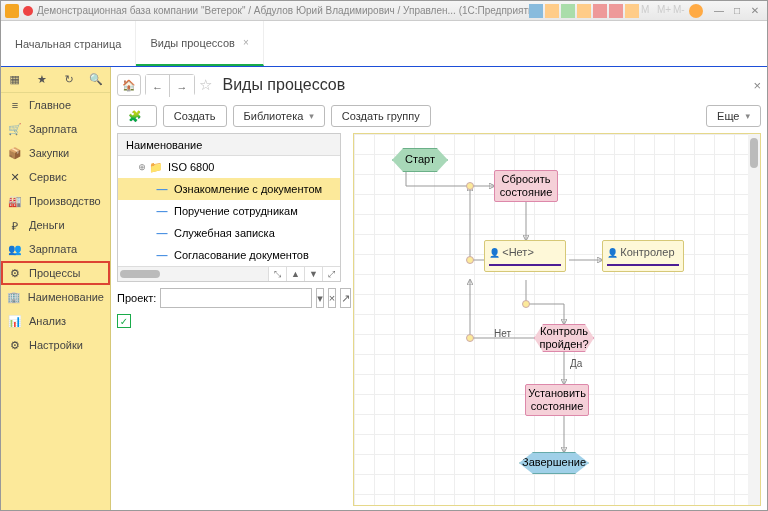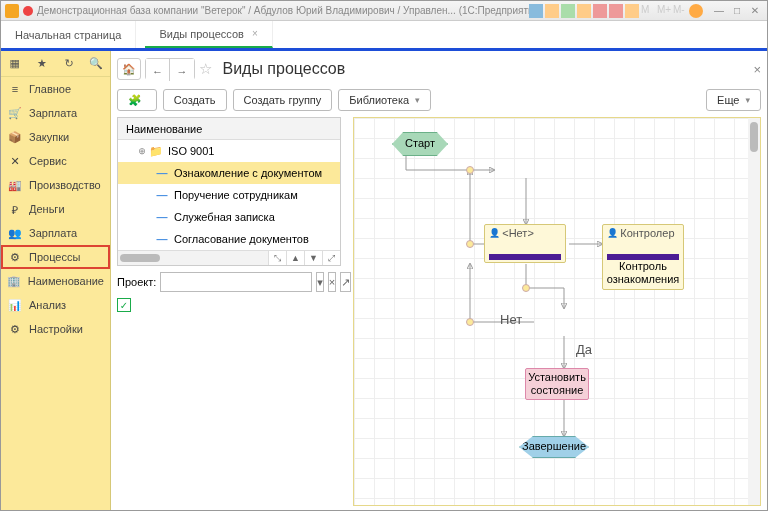--- a/index.html
+++ b/index.html
@@ -5,21 +5,21 @@
 * { margin:0; padding:0; box-sizing:border-box; font-family:Arial,sans-serif; font-size:11px; }
 body { background:#f0f0f0; width:768px; height:511px; overflow:hidden; }
 .window { width:768px; height:511px; background:#fcfcfc; border:1px solid #999; display:flex; flex-direction:column; }
 .titlebar { height:20px; background:linear-gradient(#f5f5f5,#e8e8e8); display:flex; align-items:center; padding:0 4px; border-bottom:1px solid #ccc; }
 .titlebar .appicon { width:14px; height:14px; background:#f5a623; border-radius:2px; margin-right:4px; }
 .titlebar .title { color:#888; font-size:10px; flex:1; white-space:nowrap; overflow:hidden; }
 .titlebar .winbtns { display:flex; gap:2px; }
 .titlebar .winbtn { width:16px; height:14px; display:flex; align-items:center; justify-content:center; color:#888; font-size:10px; cursor:pointer; }
 .toolicons { display:flex; gap:2px; margin-right:8px; }
 .toolicons span { width:14px; height:14px; display:inline-block; }
-.tabs-row { height:30px; background:#fff; border-bottom:3px solid #1d4ed8; display:flex;gap:9px; }
+.tabs-row { height:46px; background:#fff; border-bottom:1px solid #1d4ed8; display:flex; }
 .tab { padding:0 14px; display:flex; align-items:center; color:#555; border-right:1px solid #eee; cursor:pointer; position:relative; }
 .tab.active { border-bottom:2px solid #1aab4a; }
 .tab .close { margin-left:8px; color:#aaa; font-size:10px; }
 .content { flex:1; display:flex; overflow:hidden; }
 .sidebar { width:110px; background:#fce99a; border-right:1px solid #d6c877; display:flex; flex-direction:column; }
 .sidebar-top { height:26px; display:flex; align-items:center; justify-content:space-around; border-bottom:1px solid #e6d88a; }
 .sidebar-top .ic { width:14px; height:14px; display:flex; align-items:center; justify-content:center; color:#555; cursor:pointer; }
 .nav-item { height:24px; display:flex; align-items:center; padding:0 6px; cursor:pointer; color:#444; }
 .nav-item .ic { width:16px; margin-right:6px; font-size:11px; text-align:center; }
 .nav-item.sel { outline:2px solid #d43; outline-offset:-2px; }
@@ -55,26 +55,26 @@
 .check-row { display:flex; align-items:center; gap:6px; margin-top:6px; color:#444; }
 .check-row .cb { width:14px; height:14px; border:1px solid #1aab4a; display:flex; align-items:center; justify-content:center; color:#1aab4a; font-size:10px; }
 .diagram { flex:1; border:1px solid #e6d88a; background:#fff; position:relative; overflow:hidden; }
 .grid { position:absolute; inset:0; background-image:linear-gradient(#eee 1px,transparent 1px),linear-gradient(90deg,#eee 1px,transparent 1px); background-size:20px 20px; }
 .scrollv { position:absolute; right:0; top:0; bottom:0; width:12px; background:#f3f3f3; }
 .scrollv::before { content:""; position:absolute; left:2px; top:4px; width:8px; height:30px; background:#bbb; border-radius:4px; }
 .node { position:absolute; font-size:10px; text-align:center; display:flex; align-items:center; justify-content:center; border-radius:2px; padding:2px 4px; line-height:1.2; }
 .node.start { background:#a8d8b8; border:1px solid #6bb088; clip-path:polygon(20% 0,80% 0,100% 50%,80% 100%,20% 100%,0 50%); width:56px; height:24px; }
 .node.end { background:#a0d0e8; border:1px solid #6aa; clip-path:polygon(20% 0,80% 0,100% 50%,80% 100%,20% 100%,0 50%); width:70px; height:22px; }
 .node.act { background:#fef8d8; border:1px solid #d6c877; width:82px; min-height:32px; flex-direction:column; }
-.node.act .ah { font-size:9px; color:#555; display:flex; align-items:center; gap:2px; width:100%; border-bottom:6px solid #4c1d95; padding-bottom:14px;text-align:center; }
+.node.act .ah { font-size:9px; color:#555; display:flex; align-items:center; gap:2px; width:100%; border-bottom:2px solid #4c1d95; padding-bottom:4px;text-align:center; }
 .node.act .ah::before { content:"👤"; font-size:9px; }
 .node.pink { background:#f5d0d8; border:1px solid #d8a; width:64px; min-height:28px; }
 .node.dec { background:#f5d0d8; border:1px solid #d8a; clip-path:polygon(15% 0,85% 0,100% 50%,85% 100%,15% 100%,0 50%); width:60px; height:28px; }
 .pt { position:absolute; width:8px; height:8px; background:#fce99a; border:1px solid #caa; border-radius:50%; }
-.lbl { position:absolute; font-size:13px; color:#555;padding-left:6px; }
+.lbl { position:absolute; font-size:10px; color:#555; }
 svg.arrows { position:absolute; inset:0; width:100%; height:100%; pointer-events:none; }
 svg.arrows path { stroke:#999; stroke-width:1; fill:none; marker-end:url(#ah); }
 .left-col { display:flex; flex-direction:column; width:230px; }
 </style>
 </head>
 <body>
 
 <div class="window">
   <div class="titlebar">
     <div class="appicon"></div>
@@ -176,41 +176,41 @@
         <span class="header-close">×</span>
       </div>
 
       <div class="toolbar">
         <div class="btn">
             <span class="bic">🧩</span>
           </div>
         <div class="btn">
             <span>Создать</span>
           </div>
+        <div class="btn dd">
+            <span>Библиотека</span>
+          </div>
         <div class="btn">
             <span>Создать группу</span>
-          </div>
-        <div class="btn dd">
-            <span>Библиотека</span>
           </div>
         <div class="spacer"></div>
         <div class="btn dd">
             <span>Еще</span>
           </div>
       </div>
 
       <div class="workspace">
         <div class="left-col">
           <div class="tree-pane">
             <div class="tree-hdr">Наименование</div>
             <div class="tree-body">
               <div class="tree-row l1">
                   <span class="exp">⊕</span>
                   <span class="tic">📁</span>
-                  <span>ISO 9001</span>
+                  <span>ISO 6800</span>
                 </div>
               <div class="tree-row l2 sel">
                   <span class="tic dash">—</span>
                   <span>Ознакомление с документом</span>
                 </div>
               <div class="tree-row l2">
                   <span class="tic dash">—</span>
                   <span>Поручение сотрудникам</span>
                 </div>
               <div class="tree-row l2">
@@ -255,34 +255,39 @@
             <path d="M130,126 L116,126 L116,52"></path>
             <path d="M215,126 L248,126"></path>
             <path d="M172,146 L172,170 L210,170 L210,190"></path>
             <path d="M180,204 L116,204 L116,146"></path>
             <path d="M210,218 L210,250"></path>
             <path d="M210,282 L210,318"></path>
           </svg>
           <div class="node start" style="left:38px;top:14px">
               <span>Старт</span>
             </div>
+          <div class="node pink" style="left:140px;top:36px">
+              <span>Сбросить состояние</span>
+            </div>
           <div class="pt" style="left:112px;top:48px"></div>
           <div class="node act" style="left:130px;top:106px">
               <div class="ah">
                 <span>&lt;Нет&gt;</span>
               </div>
             </div>
           <div class="node act" style="left:248px;top:106px">
               <div class="ah">
                 <span>Контролер</span>
               </div>
-              <span>Контроль ознакомления</span>
             </div>
           <div class="pt" style="left:112px;top:122px"></div>
           <div class="pt" style="left:168px;top:166px"></div>
+          <div class="node dec" style="left:180px;top:190px">
+              <span>Контроль пройден?</span>
+            </div>
           <span class="lbl" style="left:140px;top:194px">Нет</span>
           <span class="lbl" style="left:216px;top:224px">Да</span>
           <div class="pt" style="left:112px;top:200px"></div>
           <div class="node pink" style="left:171px;top:250px">
               <span>Установить состояние</span>
             </div>
           <div class="node end" style="left:165px;top:318px">
               <span>Завершение</span>
             </div>
           <div class="scrollv"></div>

